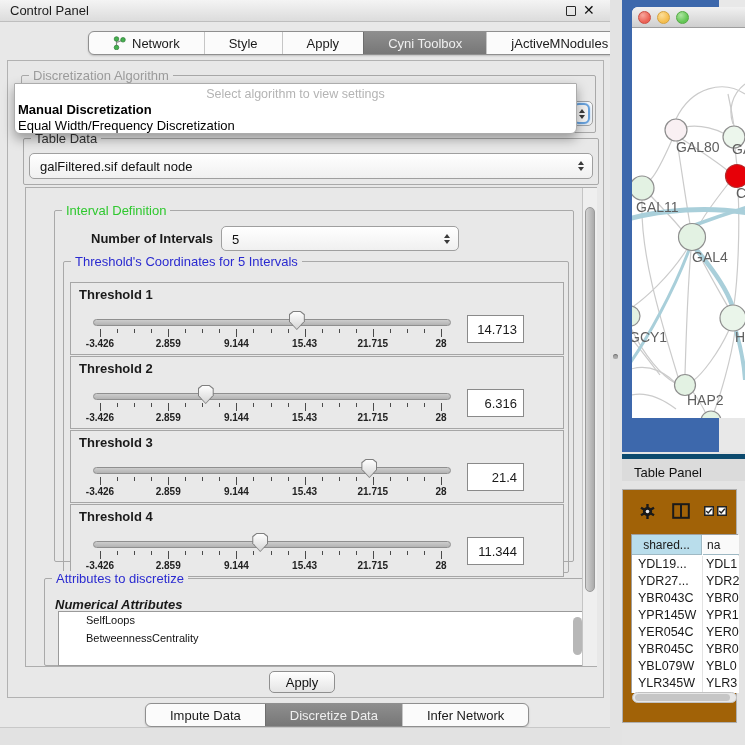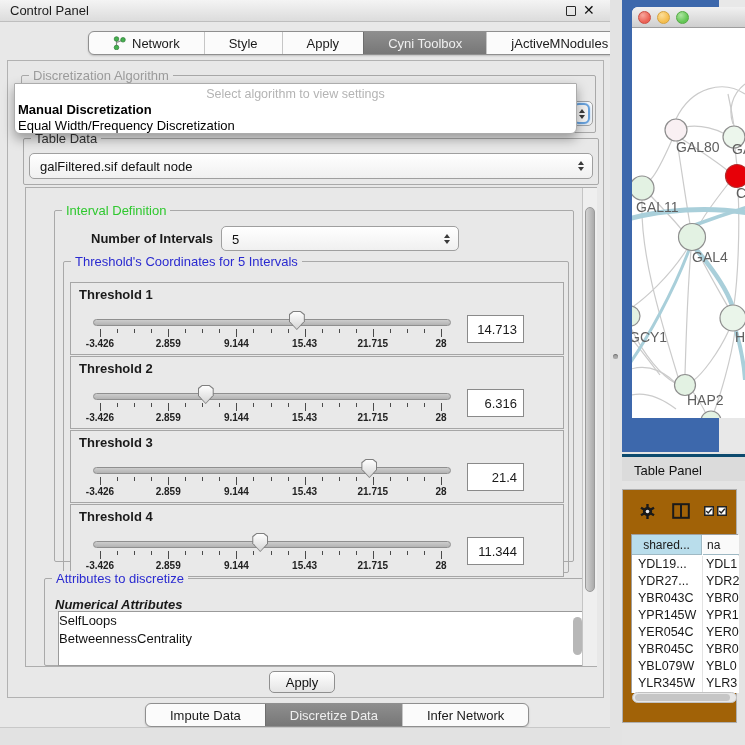--- a/index.html
+++ b/index.html
@@ -64,21 +64,21 @@
   .tick-label{position:absolute;top:55px;width:68px;text-align:center;font-size:10px;font-weight:bold;color:#222;}
   .t-value{position:absolute;left:396px;top:32px;width:57px;height:28px;background:#FFF;border:1px solid #8A8A8A;font-size:13px;text-align:right;line-height:27px;padding-right:6px;}
   .sthumb{position:absolute;top:28px;width:16px;height:19px;z-index:3;}
   .sthumb .o,.sthumb .i{position:absolute;clip-path:polygon(26% 0,74% 0,100% 17%,100% 55%,50% 100%,0 55%,0 17%);}
   .sthumb .o{left:0;top:0;right:0;bottom:0;background:#7F7F7F;}
   .sthumb .i{left:1px;top:1px;right:1px;bottom:1px;background:linear-gradient(#FEFEFE,#D6D6D6);}
 
   #attr-group{left:18px;top:390px;width:542px;height:88px;}
   #numattr-label{position:absolute;left:10px;top:18px;font-weight:bold;font-size:13px;font-style:italic;}
   #attr-list{position:absolute;left:13px;top:32px;width:529px;height:55px;background:#FFF;border:1px solid #9A9A9A;overflow:hidden;}
-  .attr-item{font-size:13px;line-height:17.5px;color:#111;white-space:nowrap;}
+  .attr-item{font-size:11px;line-height:17.5px;padding-left:27px;color:#111;white-space:nowrap;}
   .list-thumb{position:absolute;right:4px;top:5px;width:9px;height:38px;background:#B7B7B7;border-radius:4.5px;}
 
   #apply-btn{position:absolute;left:261px;top:610px;width:66px;height:22px;border:1px solid #8F8F8F;border-radius:5px;background:linear-gradient(#FFFFFF,#E4E4E4);font-size:13px;font-family:inherit;color:#111;}
   #cp-footer{position:absolute;left:0;top:727px;width:610px;height:18px;background:#E2E2E2;border-top:1px solid #C8C8C8;}
 
   
   #divider{position:absolute;left:610px;top:0;width:12px;height:745px;background:#E3E3E3;}
   #divider .dot{position:absolute;left:3px;top:354px;width:5px;height:5px;border-radius:50%;background:#A8A8A8;box-shadow:inset 0 1px 1px rgba(0,0,0,0.35);}
 
   
@@ -86,21 +86,21 @@
   #mac-window{position:absolute;left:10px;top:7px;width:113px;height:411px;background:#FFF;border-radius:6px 0 0 0;}
   .mac-titlebar{position:absolute;left:0;top:0;width:113px;height:21px;background:linear-gradient(#F1F1F1,#CFCFCF);border-bottom:1px solid #9E9E9E;border-radius:6px 0 0 0;}
   .tl{position:absolute;top:4px;width:13px;height:13px;border-radius:50%;}
   .tl.red{left:6px;background:radial-gradient(circle at 35% 30%,#F7A79D,#EC6255 65%);border:1px solid #C94D42;}
   .tl.yel{left:25px;background:radial-gradient(circle at 35% 30%,#FBDE9A,#F5BE4E 65%);border:1px solid #D3A23F;}
   .tl.grn{left:44px;background:radial-gradient(circle at 35% 30%,#AEE5A2,#63C654 65%);border:1px solid #53A944;}
   .net-canvas{position:absolute;left:0;top:21px;width:113px;height:390px;background:#FFF;overflow:hidden;}
 
   
   #table-panel{position:absolute;left:622px;top:452px;width:123px;height:293px;background:#E4E4E4;}
-  .tp-titlebar{position:absolute;left:0;top:2px;width:123px;height:27px;background:#DBDBDB;border-top:3px solid #0c4a6e;}
+  .tp-titlebar{position:absolute;left:0;top:2px;width:123px;height:27px;background:#DBDBDB;border-top:5px solid #0c4a6e;}
   .tp-titlebar span{position:absolute;left:12px;line-height:27px;font-size:13px;color:#111;white-space:nowrap;}
   .tp-panel{position:absolute;left:0;top:37px;width:115px;height:234px;background:#a16207;border:1px solid #AEAEAE;padding-left:47px;}
   .tp-toolbar{position:absolute;left:0;top:0;width:113px;height:42px;}
   .ticon{position:absolute;}
   .tp-table{position:absolute;left:8px;top:44px;width:107px;height:159px;background:#FFF;border:1px solid #9E9E9E;border-right:none;}
   .hcell{position:absolute;top:0;height:20px;font-size:12px;line-height:20px;border-bottom:1px solid #9FB9C4;white-space:nowrap;overflow:hidden;}
   .hc1{left:0;width:70px;text-align:center;border-right:1px solid #9FB9C4;background:#F7F7F7;}
   .hc2{left:71px;width:36px;padding-left:4px;background:#FAFAFA;}
   .hcell.hl{background:#B9DDEB;}
   #tp-rows{position:absolute;left:0;top:21px;width:107px;height:137px;overflow:hidden;}

